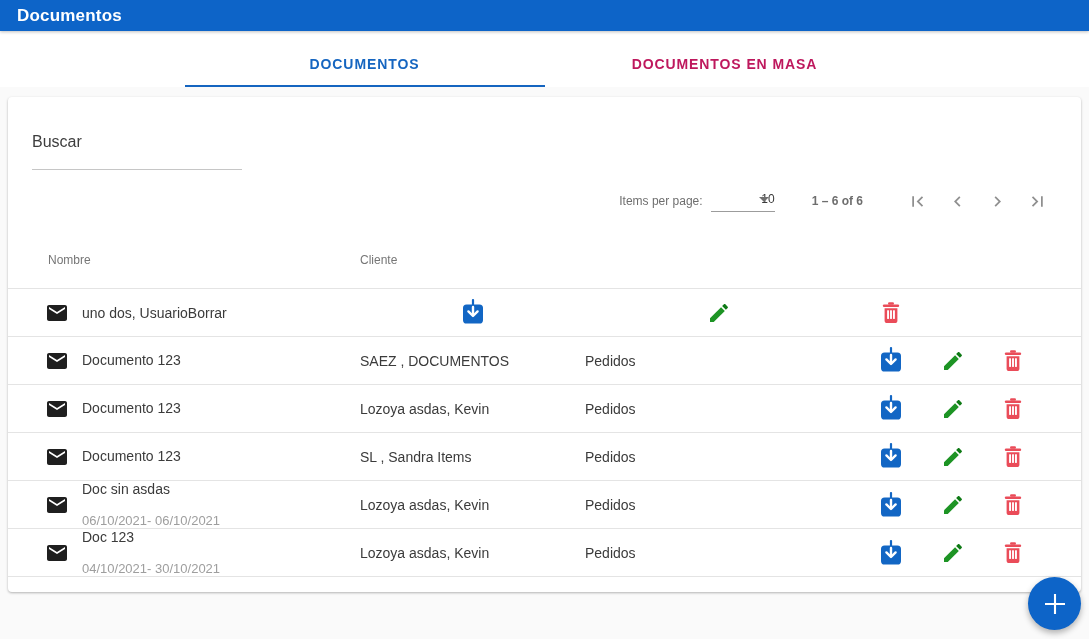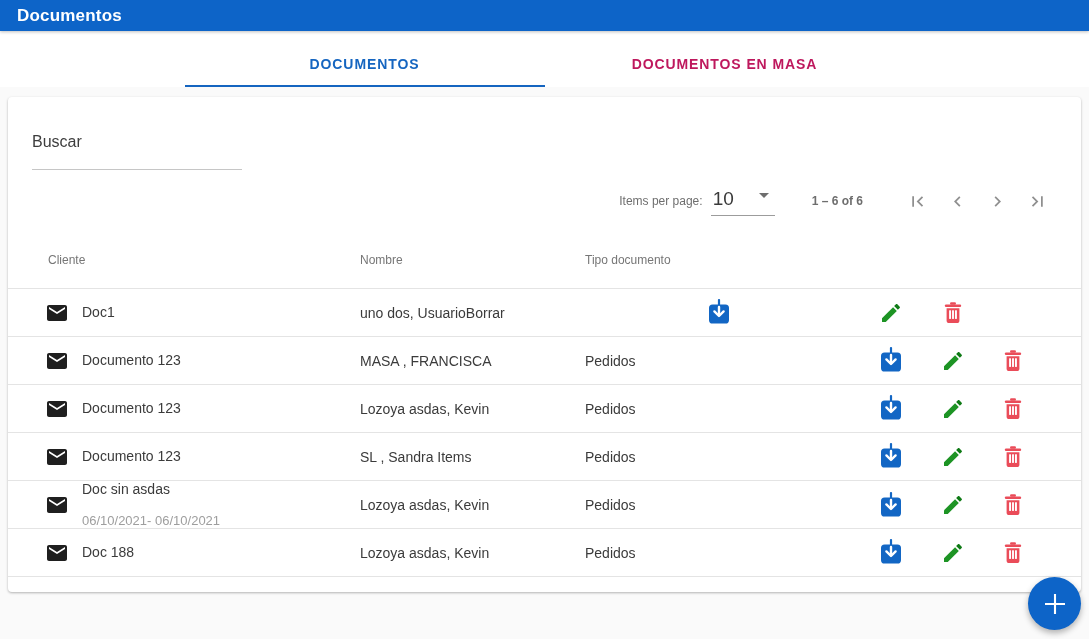--- a/index.html
+++ b/index.html
@@ -44,28 +44,28 @@
   }
 
   
   .search-wrap { padding:36px 0 0 24px; width:234px; }
   .search-label { font-size:16px; color:#3d3d3d; display:block; }
   .search-underline { width:210px; border-bottom:1px solid #c6c6c6; margin-top:18px; }
 
   
   .paginator {
     height:62px; display:flex; align-items:center; justify-content:flex-end;
-    padding-right:24px; color:#6e6e6e; font-size:12px;
+    padding-right:24px; color:#6e6e6e; font-size:12px;text-align:right;
   }
   .ipp-label { color:#6e6e6e; }
   .page-size {
     margin-left:8px; width:64px; position:relative; cursor:pointer;
     border-bottom:1px solid #9c9c9c; padding:2px 0 5px 2px;
   }
-  .page-size .val { font-size:19px; color:#3a3a3a; }
+  .page-size .val { font-size:12px; color:#3a3a3a; }
   .caret {
     position:absolute; right:6px; top:7px;
     width:0; height:0; border-left:5px solid transparent; border-right:5px solid transparent;
     border-top:5.5px solid #6e6e6e;
   }
   .range { margin-left:37px;font-weight:bold; }
   .nav-group { margin-left:34px; display:flex; }
   .nav-btn {
     width:40px; height:40px; border:none; background:transparent; cursor:pointer;
     display:flex; align-items:center; justify-content:center; padding:0;
@@ -152,35 +152,30 @@
       </button>
       <button class="nav-btn">
         <svg viewBox="0 0 24 24">
             <path d="M5.59 7.41L10.18 12l-4.59 4.59L7 18l6-6-6-6zM16 6h2v12h-2z"></path>
           </svg>
       </button>
     </div>
   </div>
 
   <div class="thead">
+    <span>Nombre</span>
     <span>Cliente</span>
-    <span>Nombre</span>
-    <span>Tipo documento</span>
   </div>
 
   <div>
   <div class="trow">
     <span class="icon-cell">
       <svg viewBox="0 0 24 24">
             <path fill="#1f1f1f" d="M20 4H4c-1.1 0-1.99.9-1.99 2L2 18c0 1.1.9 2 2 2h16c1.1 0 2-.9 2-2V6c0-1.1-.9-2-2-2zm0 4l-8 5-8-5V6l8 5 8-5v2z"></path>
           </svg>
-    </span>
-    <span class="name-cell">
-      <span class="doc-name">Doc1</span>
-      
     </span>
     <span class="client-cell">uno dos, UsuarioBorrar</span>
     <span class="act-cell">
       <button class="icon-btn">
         <svg width="24" height="27" viewBox="0 0 24 27">
           <rect x="10.9" y="0" width="2.2" height="7" rx="1" fill="#1266c4"></rect>
           <rect x="2" y="5.5" width="20" height="19" rx="3.6" fill="#1266c4"></rect>
           <path d="M12 8v8" stroke="#fff" stroke-width="2.4" stroke-linecap="round" fill="none"></path>
           <path d="M7.4 12.4L12 17l4.6-4.6" stroke="#fff" stroke-width="2.4" fill="none" stroke-linecap="round" stroke-linejoin="round"></path>
         </svg>
@@ -211,21 +206,21 @@
   <div class="trow">
     <span class="icon-cell">
       <svg viewBox="0 0 24 24">
             <path fill="#1f1f1f" d="M20 4H4c-1.1 0-1.99.9-1.99 2L2 18c0 1.1.9 2 2 2h16c1.1 0 2-.9 2-2V6c0-1.1-.9-2-2-2zm0 4l-8 5-8-5V6l8 5 8-5v2z"></path>
           </svg>
     </span>
     <span class="name-cell">
       <span class="doc-name">Documento 123</span>
       
     </span>
-    <span class="client-cell">MASA , FRANCISCA</span>
+    <span class="client-cell">SAEZ , DOCUMENTOS</span>
     <span class="type-cell">Pedidos</span>
     <span class="act-cell">
       <button class="icon-btn">
         <svg width="24" height="27" viewBox="0 0 24 27">
           <rect x="10.9" y="0" width="2.2" height="7" rx="1" fill="#1266c4"></rect>
           <rect x="2" y="5.5" width="20" height="19" rx="3.6" fill="#1266c4"></rect>
           <path d="M12 8v8" stroke="#fff" stroke-width="2.4" stroke-linecap="round" fill="none"></path>
           <path d="M7.4 12.4L12 17l4.6-4.6" stroke="#fff" stroke-width="2.4" fill="none" stroke-linecap="round" stroke-linejoin="round"></path>
         </svg>
       </button>
@@ -384,21 +379,22 @@
     </span>
   </div>
 
   <div class="trow">
     <span class="icon-cell">
       <svg viewBox="0 0 24 24">
             <path fill="#1f1f1f" d="M20 4H4c-1.1 0-1.99.9-1.99 2L2 18c0 1.1.9 2 2 2h16c1.1 0 2-.9 2-2V6c0-1.1-.9-2-2-2zm0 4l-8 5-8-5V6l8 5 8-5v2z"></path>
           </svg>
     </span>
     <span class="name-cell">
-      <span class="doc-name">Doc 188</span>
+      <span class="doc-name">Doc 123</span>
+      <span class="doc-dates">04/10/2021- 30/10/2021</span>
     </span>
     <span class="client-cell">Lozoya asdas, Kevin</span>
     <span class="type-cell">Pedidos</span>
     <span class="act-cell">
       <button class="icon-btn">
         <svg width="24" height="27" viewBox="0 0 24 27">
           <rect x="10.9" y="0" width="2.2" height="7" rx="1" fill="#1266c4"></rect>
           <rect x="2" y="5.5" width="20" height="19" rx="3.6" fill="#1266c4"></rect>
           <path d="M12 8v8" stroke="#fff" stroke-width="2.4" stroke-linecap="round" fill="none"></path>
           <path d="M7.4 12.4L12 17l4.6-4.6" stroke="#fff" stroke-width="2.4" fill="none" stroke-linecap="round" stroke-linejoin="round"></path>

